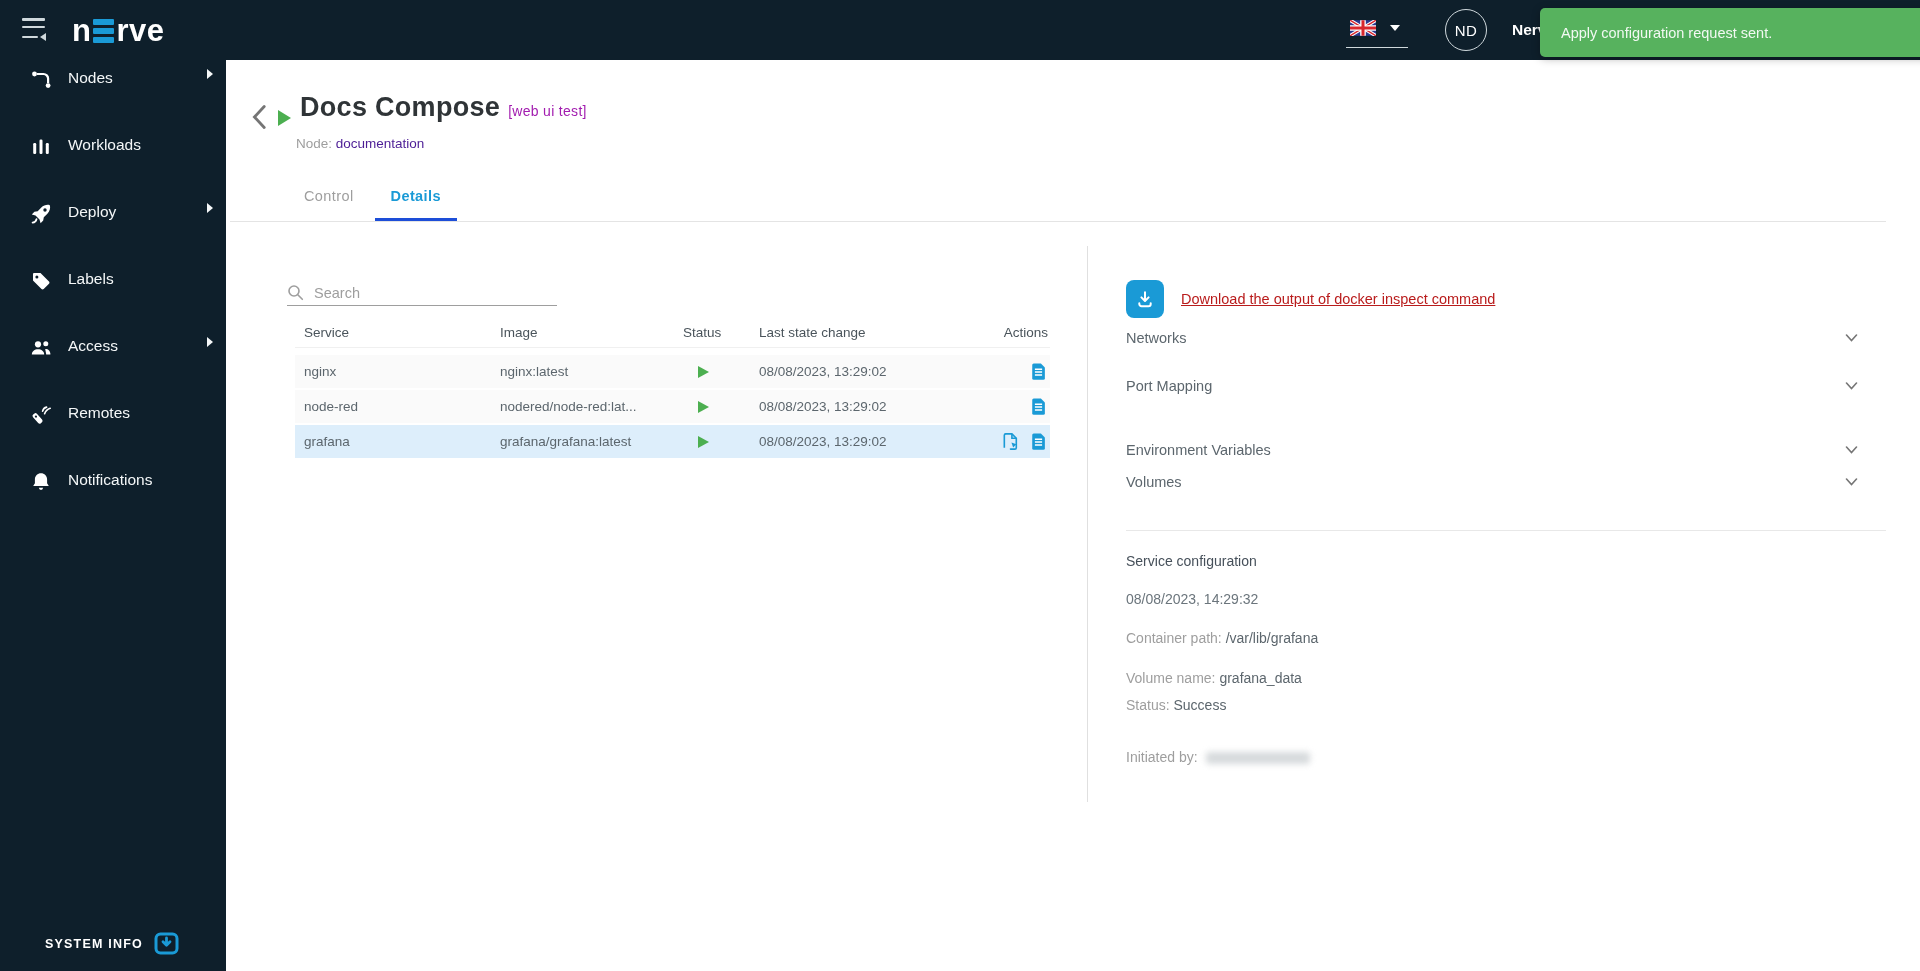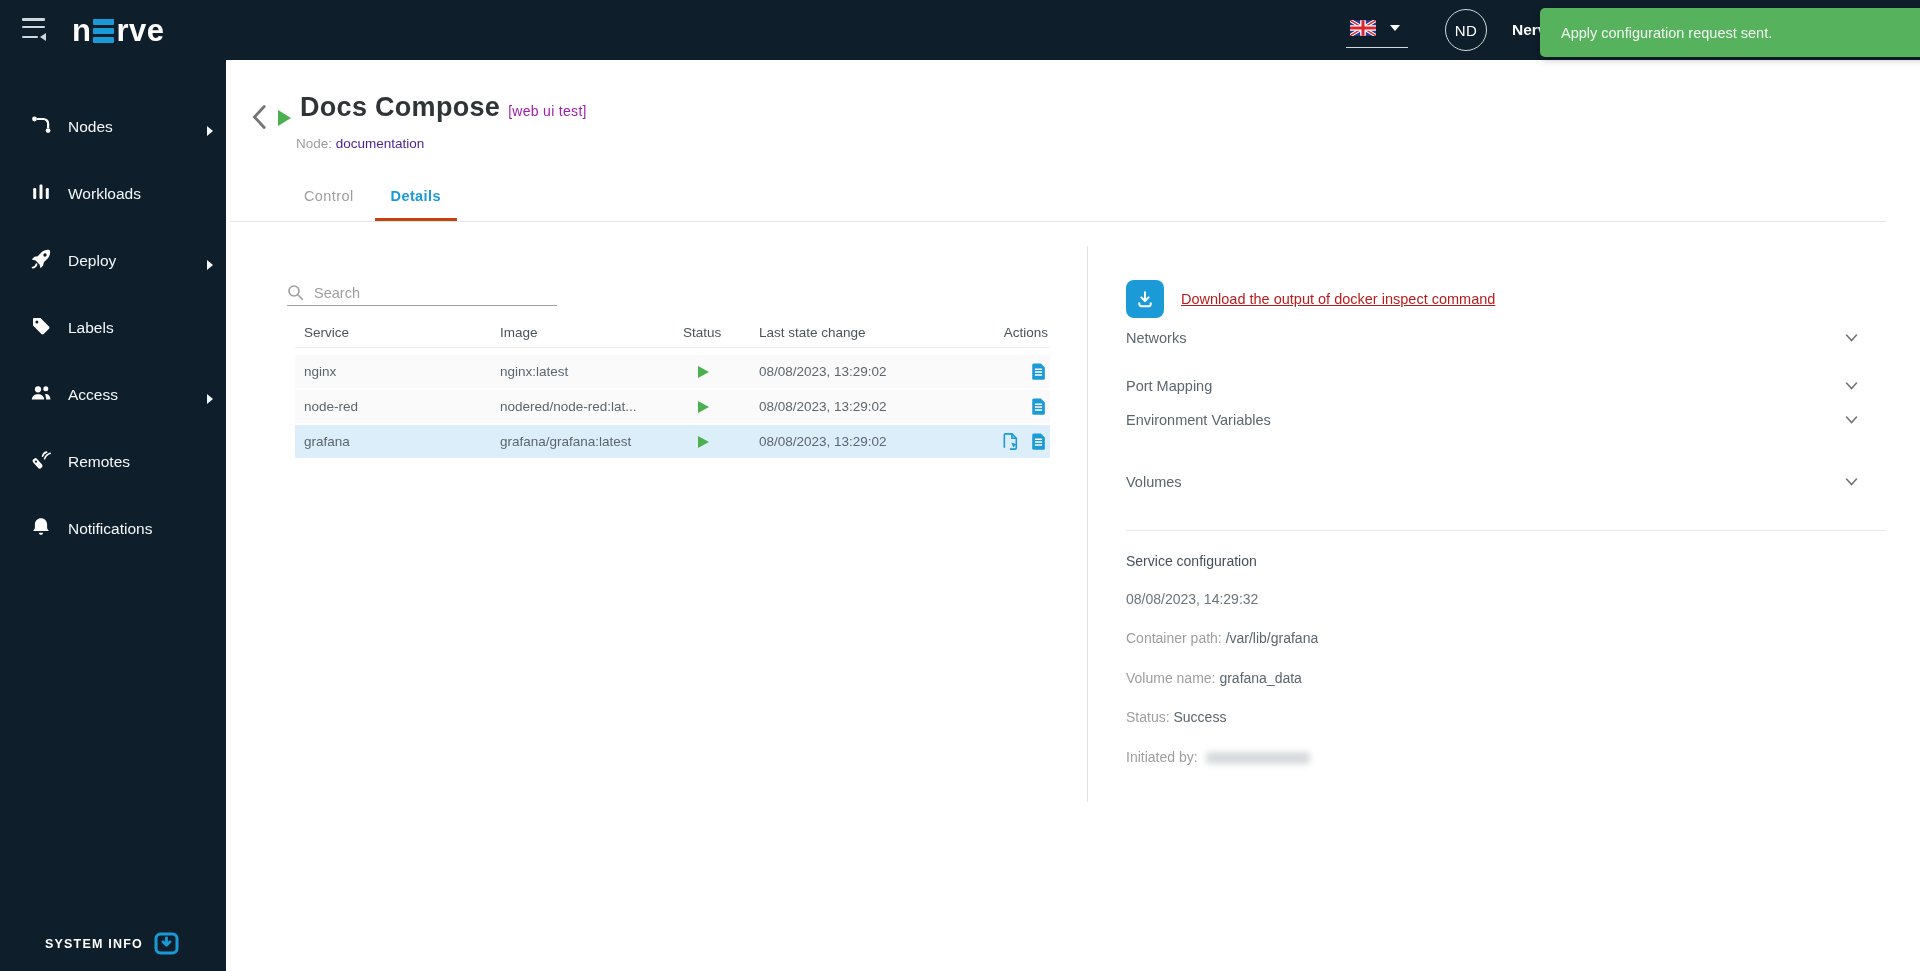--- a/index.html
+++ b/index.html
@@ -21,38 +21,38 @@
   .lang { position:absolute; left:1346px; top:14px; width:62px; height:34px; cursor:pointer; border-bottom:1px solid #cfd8dc; display:flex; align-items:center; gap:14px; padding:0 2px 6px 4px; }
   .caret-down { width:0; height:0; border-left:5px solid transparent; border-right:5px solid transparent; border-top:6px solid #fff; }
   .avatar { position:absolute; left:1445px; top:9px; width:42px; height:42px; border:1.5px solid #cfd8dc; border-radius:50%; display:flex; align-items:center; justify-content:center; color:#fff; font-size:15px; letter-spacing:.5px; cursor:pointer; }
   .username { position:absolute; left:1512px; top:0; height:60px; display:flex; align-items:center; color:#fff; font-size:15.5px; font-weight:600; }
   
   .toast { position:absolute; left:1540px; top:8px; width:416px; height:49px; background:#57b25e; border-radius:5px; z-index:9; display:flex; align-items:center; box-shadow:0 2px 8px rgba(0,0,0,.28); }
   .toast-msg { color:rgba(255,255,255,.92); font-size:14.5px; padding-left:21px; }
   .toast-close { position:absolute; right:16px; top:14px; width:20px; height:20px; cursor:pointer; display:flex; align-items:center; justify-content:center; }
   
   .sidebar { position:absolute; left:0; top:60px; width:226px; height:911px; background:#0e1f2b; }
-  .nav-item { position:relative; height:67px; display:flex; align-items:flex-end; padding-left:30px; cursor:pointer; color:#f4f7f8; }
+  .nav-item { position:relative; height:67px; display:flex; align-items:flex-start; padding-left:30px; cursor:pointer; color:#f4f7f8; }
   .nav-item:first-child { margin-top:9px; }
   .nav-item .nav-label { margin-left:16px; font-size:15.5px; }
   .nav-item .sub-arrow { position:absolute; right:13px; width:0; height:0; border-top:5px solid transparent; border-bottom:5px solid transparent; border-left:6px solid #f4f7f8; }
   .nav-icon { width:22px; height:22px; flex:0 0 22px; }
   .sysinfo { position:absolute; left:45px; bottom:16px; display:flex; align-items:center; gap:11px; cursor:pointer; color:#fff; font-size:12.5px; font-weight:700; letter-spacing:1.2px; }
   
   .main { position:absolute; left:226px; top:60px; width:1694px; height:911px; background:#fff; }
   .back-btn { position:absolute; left:22px; top:44px; width:22px; height:26px; cursor:pointer; }
   .title-play { position:absolute; left:52px; top:50px; width:0; height:0; border-left:13px solid #4caf50; border-top:8px solid transparent; border-bottom:8px solid transparent; }
   .page-title { position:absolute; left:74px; top:32px; font-size:27px; font-weight:600; color:#2f3437; letter-spacing:.3px; }
   .title-bracket { font-size:14px; font-weight:400; color:#a21caf; margin-left:8px; }
   .node-line { position:absolute; left:70px; top:76px; font-size:13.5px; color:#9e9e9e; }
   .node-line b { font-weight:400; color:#4c1d95; }
   
   .tabs { position:absolute; left:62px; top:128px; display:flex; gap:5px; }
   .tab { padding:0 16px 14px 16px; font-size:14.5px; letter-spacing:.4px; color:#9e9e9e; cursor:pointer; }
-  .tab.active { color:#1a9ad6; font-weight:700; border-bottom:3px solid #c2410c; }
+  .tab.active { color:#1a9ad6; font-weight:700; border-bottom:3px solid #1d4ed8; }
   .tab-border { position:absolute; left:4px; top:161px; width:1656px; height:1px; background:#e4e4e4; }
   
   .search { position:absolute; left:61px; top:220px; width:270px; height:26px; border-bottom:1px solid #9e9e9e; display:flex; align-items:center; gap:10px; }
   .search input { border:none; outline:none; flex:1; font-size:14.5px; color:#424242; font-family:"Liberation Sans", sans-serif; background:transparent; }
   .search input::placeholder { color:#9e9e9e; }
   
   .svc-table { position:absolute; left:69px; top:258px; width:755px; }
   .t-head, .t-row { display:grid; grid-template-columns:205px 183px 76px 227px 64px; align-items:center; }
   .t-head { height:30px; font-size:13.5px; color:#4a545b; border-bottom:1px solid #f0f0f0; margin-bottom:7px; }
   .t-head .c-actions { text-align:left; }
@@ -63,27 +63,27 @@
   .c-actions { display:flex; justify-content:flex-end; gap:9px; padding-right:2px; }
   .act-icon { width:19px; height:19px; cursor:pointer; }
   
   .vdivider { position:absolute; left:861px; top:186px; width:1px; height:556px; background:#e0e0e0; }
   .details { position:absolute; left:900px; top:208px; width:760px; height:560px; }
   .dl-row { position:absolute; left:0; top:12px; display:flex; align-items:center; gap:17px; }
   .dl-btn { width:38px; height:38px; background:#1a9ad6; border:none; border-radius:8px; display:flex; align-items:center; justify-content:center; cursor:pointer; }
   .dl-text { font-size:14.5px; color:#b91c1c;text-decoration:underline; }
   .acc-row { position:absolute; left:0; width:732px; height:48px; display:flex; align-items:center; justify-content:space-between; cursor:pointer; }
   .acc-label { font-size:14.5px; color:#5c666d; }
-  .acc-0 { top:46px; } .acc-1 { top:94px; } .acc-2 { top:128px; } .acc-3 { top:190px; }
+  .acc-0 { top:46px; } .acc-1 { top:94px; } .acc-2 { top:158px; } .acc-3 { top:190px; }
   .h-divider { position:absolute; left:0; top:262px; width:760px; height:1px; background:#e8e8e8; }
   .cfg-heading { position:absolute; left:0; top:285px; font-size:14px; color:#46505a; }
   .cfg-line { position:absolute; left:0; font-size:14px; color:#9e9e9e; }
   .cfg-line .val { color:#5c666d;margin-top:24px; }
   .cfg-date { top:323px; color:#6b757c; }
-  .cfg-path { top:362px; } .cfg-vol { top:402px; } .cfg-status { top:441px; } .cfg-init { top:481px; }
+  .cfg-path { top:362px; } .cfg-vol { top:402px; } .cfg-status { top:429px; } .cfg-init { top:481px; }
   .redacted { display:inline-block; width:104px; height:12px; margin-left:4px; background:#c9ced1; border-radius:3px; filter:blur(3px); opacity:.75; vertical-align:middle; }
 </style>
 </head>
 <body>
 
 <div class="topbar">
   <div class="hamburger">
     <span class="bar"></span>
     <span class="bar"></span>
     <span class="bar-row">

